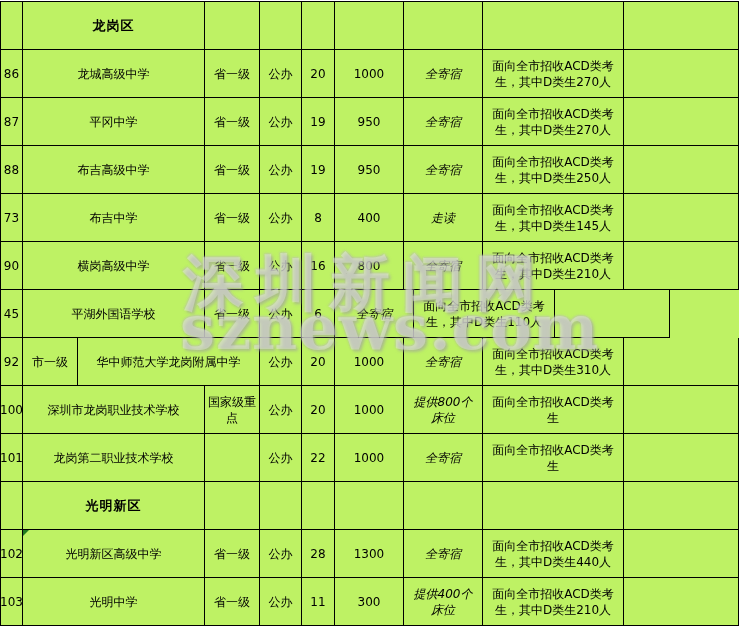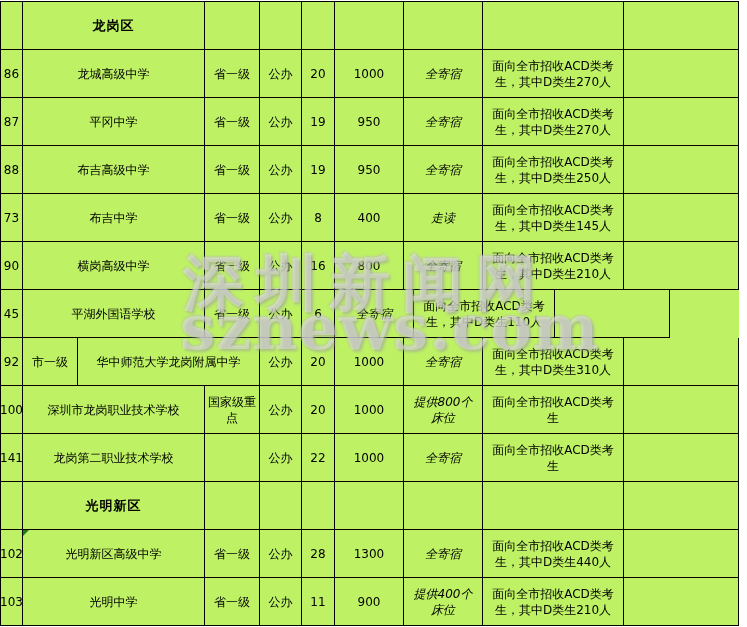--- a/index.html
+++ b/index.html
@@ -147,21 +147,21 @@
     <div class="cell c-name">深圳市龙岗职业技术学校</div>
     <div class="cell c-level">国家级重点</div>
     <div class="cell c-own">公办</div>
     <div class="cell c-classes">20</div>
     <div class="cell c-students">1000</div>
     <div class="cell c-boarding">提供800个床位</div>
     <div class="cell c-notes">面向全市招收ACD类考生</div>
     <div class="cell c-blank"></div>
   </div>
       <div class="row">
-    <div class="cell c-no">141</div>
+    <div class="cell c-no">101</div>
     <div class="cell c-name">龙岗第二职业技术学校</div>
     <div class="cell c-level"></div>
     <div class="cell c-own">公办</div>
     <div class="cell c-classes">22</div>
     <div class="cell c-students">1000</div>
     <div class="cell c-boarding">全寄宿</div>
     <div class="cell c-notes">面向全市招收ACD类考生</div>
     <div class="cell c-blank"></div>
   </div>
       <div class="row">
@@ -185,21 +185,21 @@
     <div class="cell c-boarding">全寄宿</div>
     <div class="cell c-notes">面向全市招收ACD类考生，其中D类生440人</div>
     <div class="cell c-blank"></div>
   </div>
       <div class="row">
     <div class="cell c-no">103</div>
     <div class="cell c-name">光明中学</div>
     <div class="cell c-level">省一级</div>
     <div class="cell c-own">公办</div>
     <div class="cell c-classes">11</div>
-    <div class="cell c-students">900</div>
+    <div class="cell c-students">300</div>
     <div class="cell c-boarding">提供400个床位</div>
     <div class="cell c-notes">面向全市招收ACD类考生，其中D类生210人</div>
     <div class="cell c-blank"></div>
   </div>
     </div>
 </div>
 
 <div class="watermark wm-cn">深圳新闻网</div>
 <div class="watermark wm-en">sznews.com</div>
 

